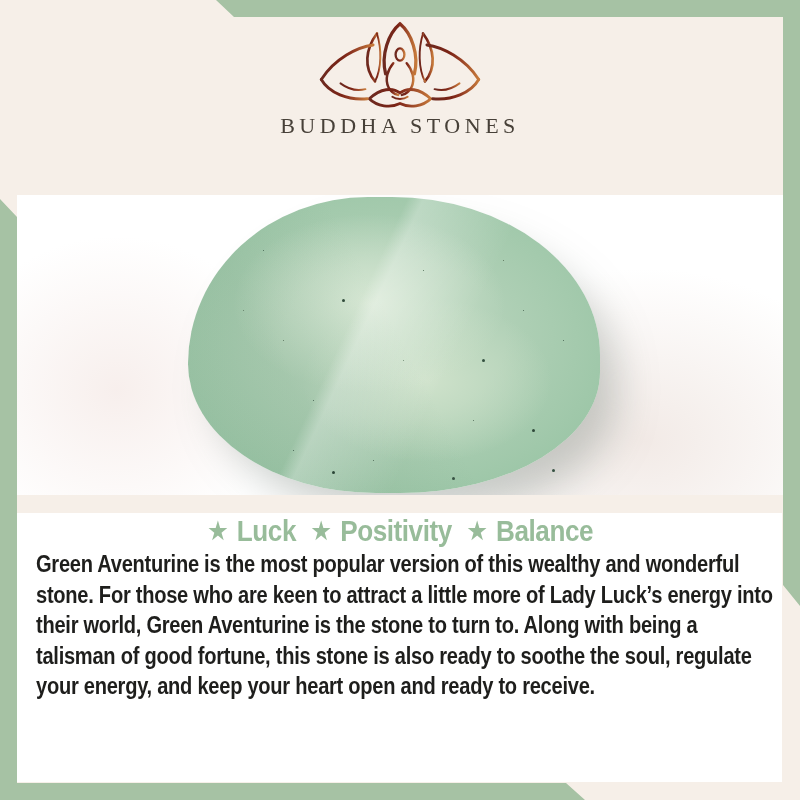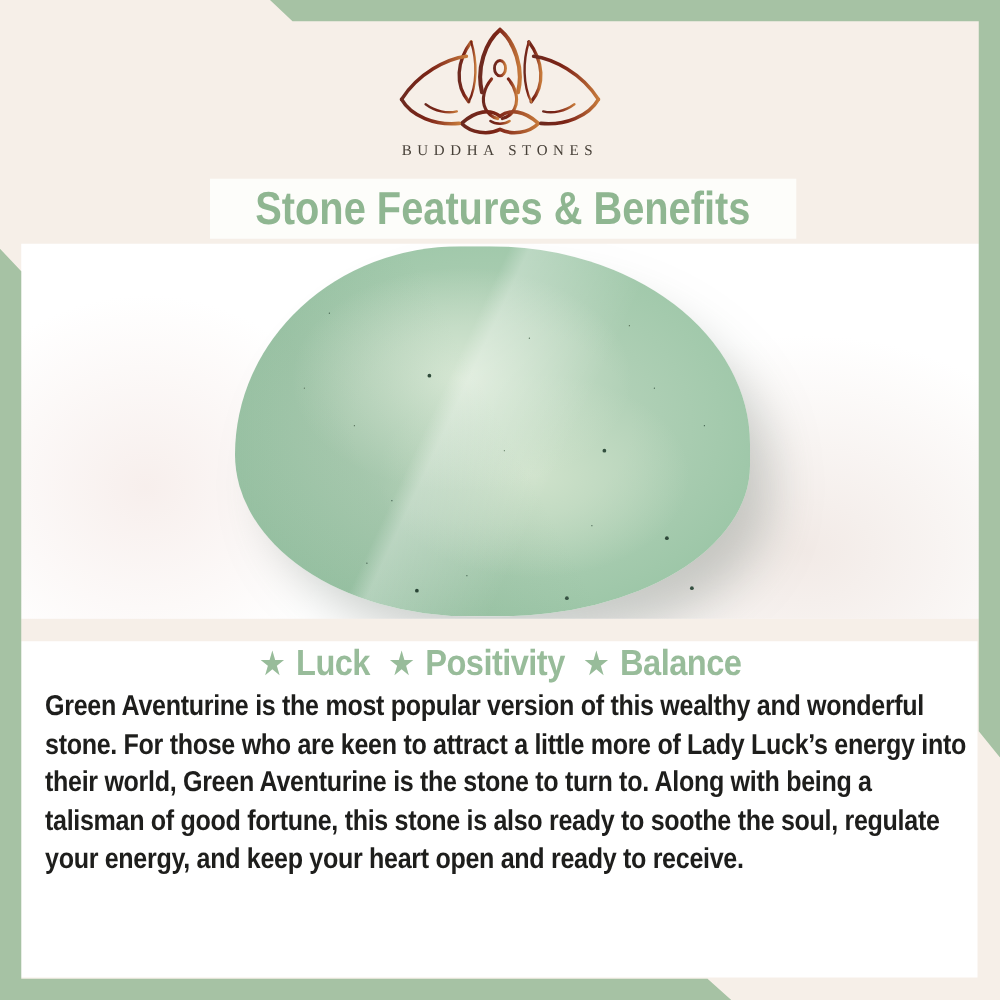--- a/index.html
+++ b/index.html
@@ -9,21 +9,21 @@
     font-family:"Liberation Sans", sans-serif;
   }
   
   .ribbon{position:absolute;inset:0;background:#a6c2a4;pointer-events:none;}
   .ribbon-a{clip-path:polygon(216px 0,800px 0,800px 606px,783px 585px,783px 17px,234px 17px);}
   .ribbon-b{clip-path:polygon(0 199px,17px 217px,17px 783px,566px 783px,585px 800px,0 800px);}
   
   .logo{position:absolute;left:312px;top:20px;width:176px;height:96px;}
   .brand-name{
     position:absolute;left:0;top:113px;width:800px;text-align:center;
-    font-family:"Liberation Serif", serif;font-size:12px;font-weight:500;
+    font-family:"Liberation Serif", serif;font-size:22px;font-weight:500;
     letter-spacing:4.5px;color:#474038;
   }
   
   .title-band{
     position:absolute;left:168px;top:143px;width:469px;height:48px;
     background:#fdfdfa;display:flex;align-items:center;justify-content:center;
   }
   .title-band h1{
     margin:0;font-size:37px;font-weight:bold;color:#8fb691;
     transform:scaleX(.86);white-space:nowrap;letter-spacing:0;
@@ -120,23 +120,20 @@
       <path d="M8,62 C22,40 46,28 62,26" stroke-width="3"></path>
       <path d="M8,62 C16,76 36,84 56,82" stroke-width="3"></path>
       <path d="M28,66 C36,72 46,74 54,72" stroke-width="2"></path>
       <path d="M172,62 C158,40 134,28 118,26" stroke-width="3"></path>
       <path d="M172,62 C164,76 144,84 124,82" stroke-width="3"></path>
       <path d="M152,66 C144,72 134,74 126,72" stroke-width="2"></path>
     </g>
   </svg>
   <div class="brand-name">BUDDHA STONES</div>
 
-  <div class="title-band">
-    <h1>Stone Features &amp; Benefits</h1>
-  </div>
 
   <div class="photo-area">
     <div class="stone">
       <div class="specks"></div>
     </div>
   </div>
 
 
   <div class="content-panel"></div>
 

